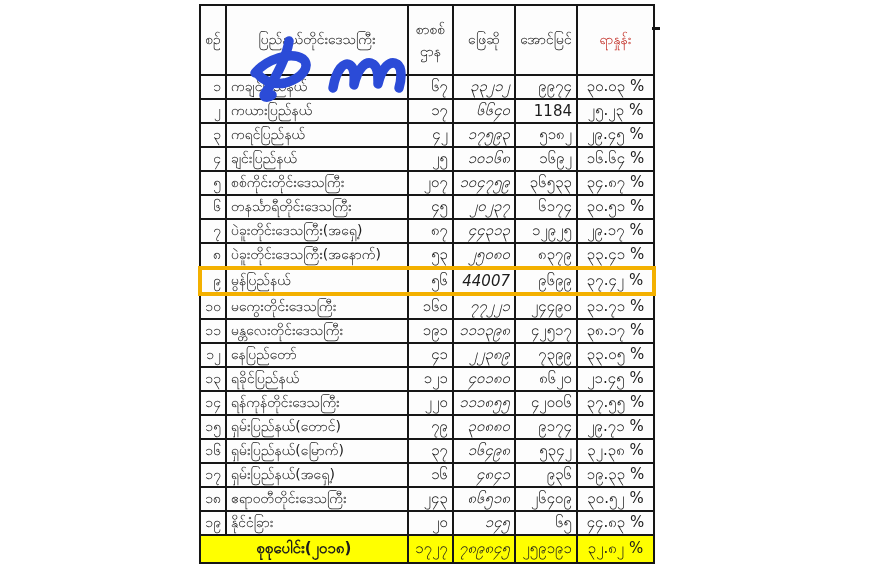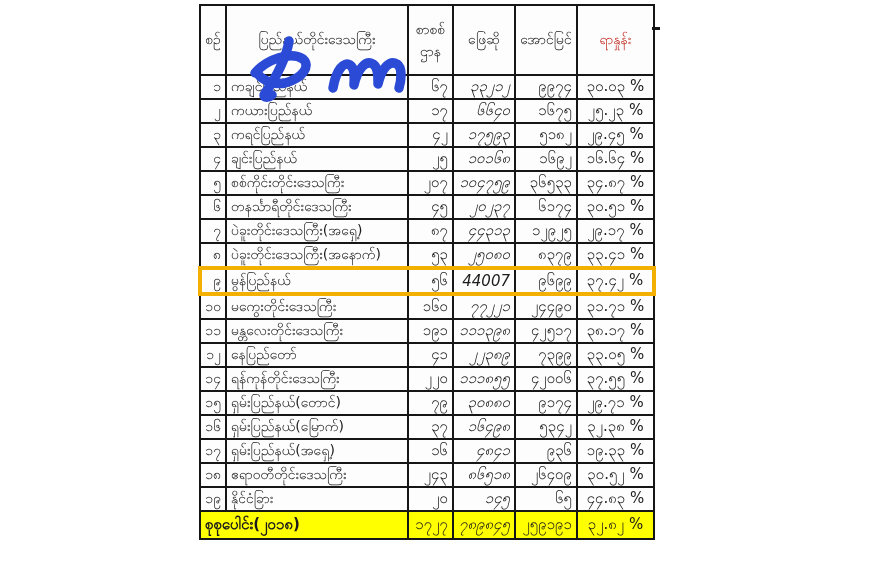--- a/index.html
+++ b/index.html
@@ -38,21 +38,21 @@
   td.c-sat     { text-align: right; padding-right: 5px; font-size: 15px; font-style: italic; }
   td.c-passed  { text-align: right; padding-right: 5px; font-size: 15px; margin-top: 13px; }
   td.c-percent { text-align: center; font-size: 15px; color: var(--percent-red, #c5281c); }
 
   
   tr.hl td { border-top: 4px solid var(--highlight-orange, #f3b000); border-bottom: 4px solid var(--highlight-orange, #f3b000); }
   tr.hl td:first-child { border-left: 4px solid var(--highlight-orange, #f3b000); }
   tr.hl td:last-child  { border-right: 4px solid var(--highlight-orange, #f3b000); }
 
   tfoot td { height: 26px; background: var(--total-yellow, #ffff00); font-size: 15px; }
-  tfoot td.t-label { text-align: left; font-weight: 700; }
+  tfoot td.t-label { text-align: center; font-weight: 700; }
   tfoot td.c-percent { font-weight: 500; }
 
   .handwriting { position: absolute; left: 245px; top: 33px; width: 170px; height: 70px; z-index: 5; pointer-events: none; }
   .handwriting path { stroke: var(--ink-blue, #2b4bd7); stroke-width: 9.5; fill: none; stroke-linecap: round; stroke-linejoin: round; }
 
   .scan-tick { position: absolute; left: 652px; top: 27px; width: 8px; height: 3px; background: #161616; }
 </style>
 </head>
 <body>
 
@@ -87,21 +87,21 @@
             <td class="c-centers">၆၇</td>
             <td class="c-sat">၃၃၂၁၂</td>
             <td class="c-passed">၉၉၇၄</td>
             <td class="c-percent">၃၀.၀၃ %</td>
           </tr>
           <tr>
             <td class="c-no">၂</td>
             <td class="c-region">ကယားပြည်နယ်</td>
             <td class="c-centers">၁၇</td>
             <td class="c-sat">၆၆၄၀</td>
-            <td class="c-passed">၁၆၇၅</td>
+            <td class="c-passed">1184</td>
             <td class="c-percent">၂၅.၂၃ %</td>
           </tr>
           <tr>
             <td class="c-no">၃</td>
             <td class="c-region">ကရင်ပြည်နယ်</td>
             <td class="c-centers">၄၂</td>
             <td class="c-sat">၁၇၅၉၃</td>
             <td class="c-passed">၅၁၈၂</td>
             <td class="c-percent">၂၉.၄၅ %</td>
           </tr>
@@ -169,20 +169,28 @@
             <td class="c-passed">၄၂၅၁၇</td>
             <td class="c-percent">၃၈.၁၇ %</td>
           </tr>
           <tr>
             <td class="c-no">၁၂</td>
             <td class="c-region">နေပြည်တော်</td>
             <td class="c-centers">၄၁</td>
             <td class="c-sat">၂၂၃၈၉</td>
             <td class="c-passed">၇၃၉၉</td>
             <td class="c-percent">၃၃.၀၅ %</td>
+          </tr>
+          <tr>
+            <td class="c-no">၁၃</td>
+            <td class="c-region">ရခိုင်ပြည်နယ်</td>
+            <td class="c-centers">၁၂၁</td>
+            <td class="c-sat">၄၀၁၈၀</td>
+            <td class="c-passed">၈၆၂၀</td>
+            <td class="c-percent">၂၁.၄၅ %</td>
           </tr>
           <tr>
             <td class="c-no">၁၄</td>
             <td class="c-region">ရန်ကုန်တိုင်းဒေသကြီး</td>
             <td class="c-centers">၂၂၀</td>
             <td class="c-sat">၁၁၁၈၅၅</td>
             <td class="c-passed">၄၂၀၀၆</td>
             <td class="c-percent">၃၇.၅၅ %</td>
           </tr>
           <tr>

